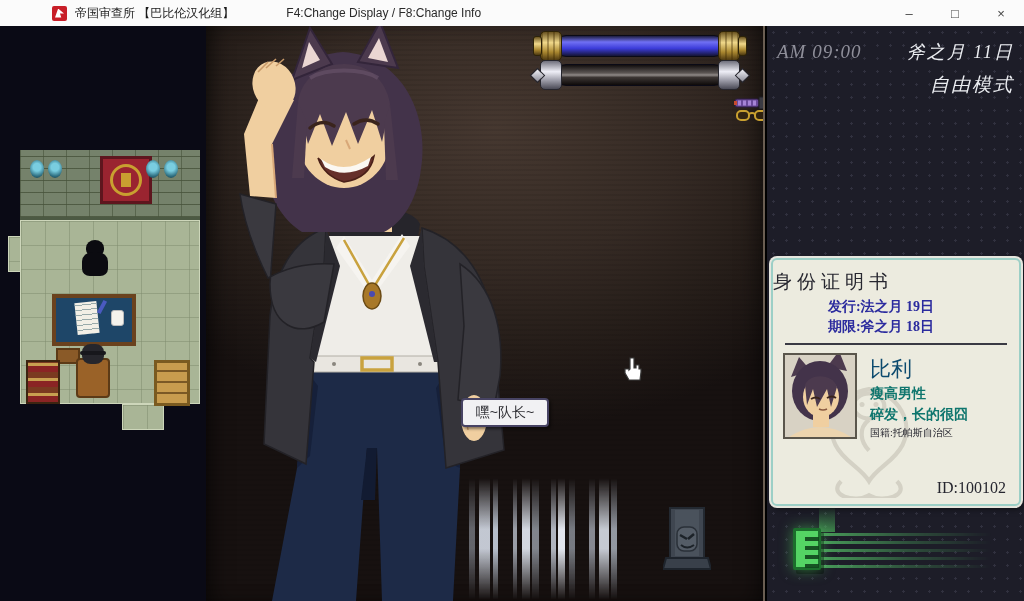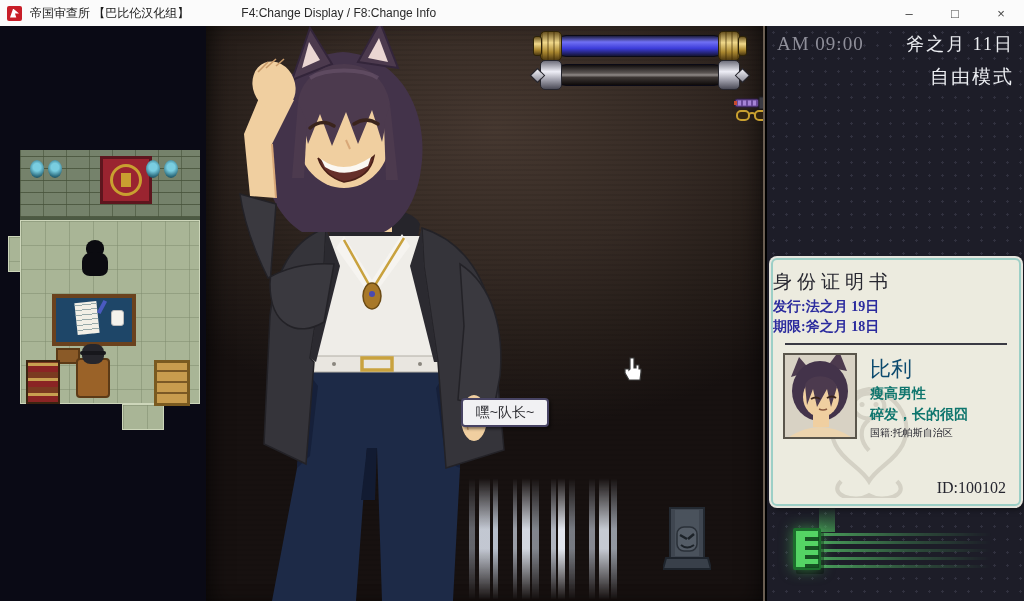--- a/index.html
+++ b/index.html
@@ -2,21 +2,21 @@
 <html><head>
 <meta charset="utf-8">
 <style>
   * { margin:0; padding:0; box-sizing:border-box; }
   html,body { width:1024px; height:601px; overflow:hidden; background:#000;
     font-family:"Liberation Sans", sans-serif; }
   .screen { position:relative; width:1024px; height:601px; }
 
   
   .titlebar { position:absolute; left:0; top:0; width:1024px; height:26px;
-    background:#fbfbfb; display:flex; align-items:center; z-index:50; }
+    background:#fbfbfb; display:flex; align-items:center; z-index:50;padding-left:45px; }
   .app-icon { width:15px; height:15px; margin:0 8px 0 7px; background:#c81e28;
     border-radius:2px; position:relative; overflow:hidden; flex:0 0 auto; }
   .app-icon:before { content:""; position:absolute; left:3px; top:3px; width:9px; height:9px;
     background:#fff; clip-path:polygon(0 100%, 35% 0, 100% 55%, 55% 55%, 70% 100%); }
   .win-title { font-size:12px; color:#1a1a1a; margin-right:52px; white-space:nowrap; }
   .win-hint  { font-size:12px; color:#2a2a2a; white-space:nowrap; }
   .win-controls { margin-left:auto; display:flex; height:100%; }
   .win-btn { width:46px; height:100%; display:flex; align-items:center; justify-content:center;
     font-size:13px; color:#444; cursor:default; }
 
@@ -138,35 +138,35 @@
       rgba(210,218,232,.6) 62% 64.5%, transparent 64.5% 66.5%, rgba(228,234,244,.85) 66.5% 71%,
       transparent 71% 72%, rgba(200,210,224,.7) 72% 75%, transparent 75% 100%);
     -webkit-mask-image:linear-gradient(180deg, transparent 0%, #000 42%, #000 58%, transparent 100%);
     mask-image:linear-gradient(180deg, transparent 0%, #000 42%, #000 58%, transparent 100%); }
   .statue { position:absolute; left:457px; top:481px; z-index:5; }
 
   
   .cursor { position:absolute; left:415px; top:330px; z-index:30; }
 
   
-  .hud { position:absolute; left:0; top:6px; width:100%; padding:0 10px;
-    font-family:"Liberation Serif", serif; }
+  .hud { position:absolute; left:0; top:14px; width:100%; padding:0 10px;
+    font-family:"Liberation Serif", serif;font-style:italic; }
   .hud-row1 { display:flex; justify-content:space-between; align-items:baseline; }
   .hud-time { font-size:19px; color:#8f8f9a; letter-spacing:1px; }
   .hud-date { font-size:18px; color:#eceef2; letter-spacing:2px; }
   .hud-mode { text-align:right; font-size:19px; color:#eceef2; letter-spacing:2px; margin-top:8px; }
 
   
   .id-card { position:absolute; left:4px; top:232px; width:250px; height:248px;
     background:#ecebdf; border:2px solid #9ccfc6; border-radius:6px;
     box-shadow:0 0 0 2px #e6e6de, 2px 3px 6px rgba(0,0,0,.5);
     font-family:"Liberation Serif", serif; overflow:hidden; }
   .card-title { margin-top:9px; font-size:19px; letter-spacing:5px;
     color:#26262f; }
-  .card-dates { text-align:left; padding-right:30px; margin-top:2px;
+  .card-dates { text-align:center; padding-right:30px; margin-top:2px;
     font-size:14px; line-height:1.45; color:#2b2b9e; font-weight:bold; }
   .card-divider { margin:5px 12px 0 12px; border-top:2px solid #3a3a44; }
   .card-info { display:flex; margin:8px 0 0 10px; position:relative; z-index:2; }
   .card-photo { width:74px; height:86px; background:#d8d2c4; border:2px solid #5a564c;
     flex:0 0 auto; overflow:hidden; }
   .card-text { margin-left:13px; }
   .card-name { font-size:21px; color:#0c4a6e; margin-top:2px; }
   .card-build, .card-hair { font-size:14px; color:#0f766e; font-weight:bold; line-height:1.5; }
   .card-nat { font-size:10px; color:#26262f; line-height:1.6; }
   .card-snake { position:absolute; left:26px; top:118px; opacity:.22; z-index:1; }

